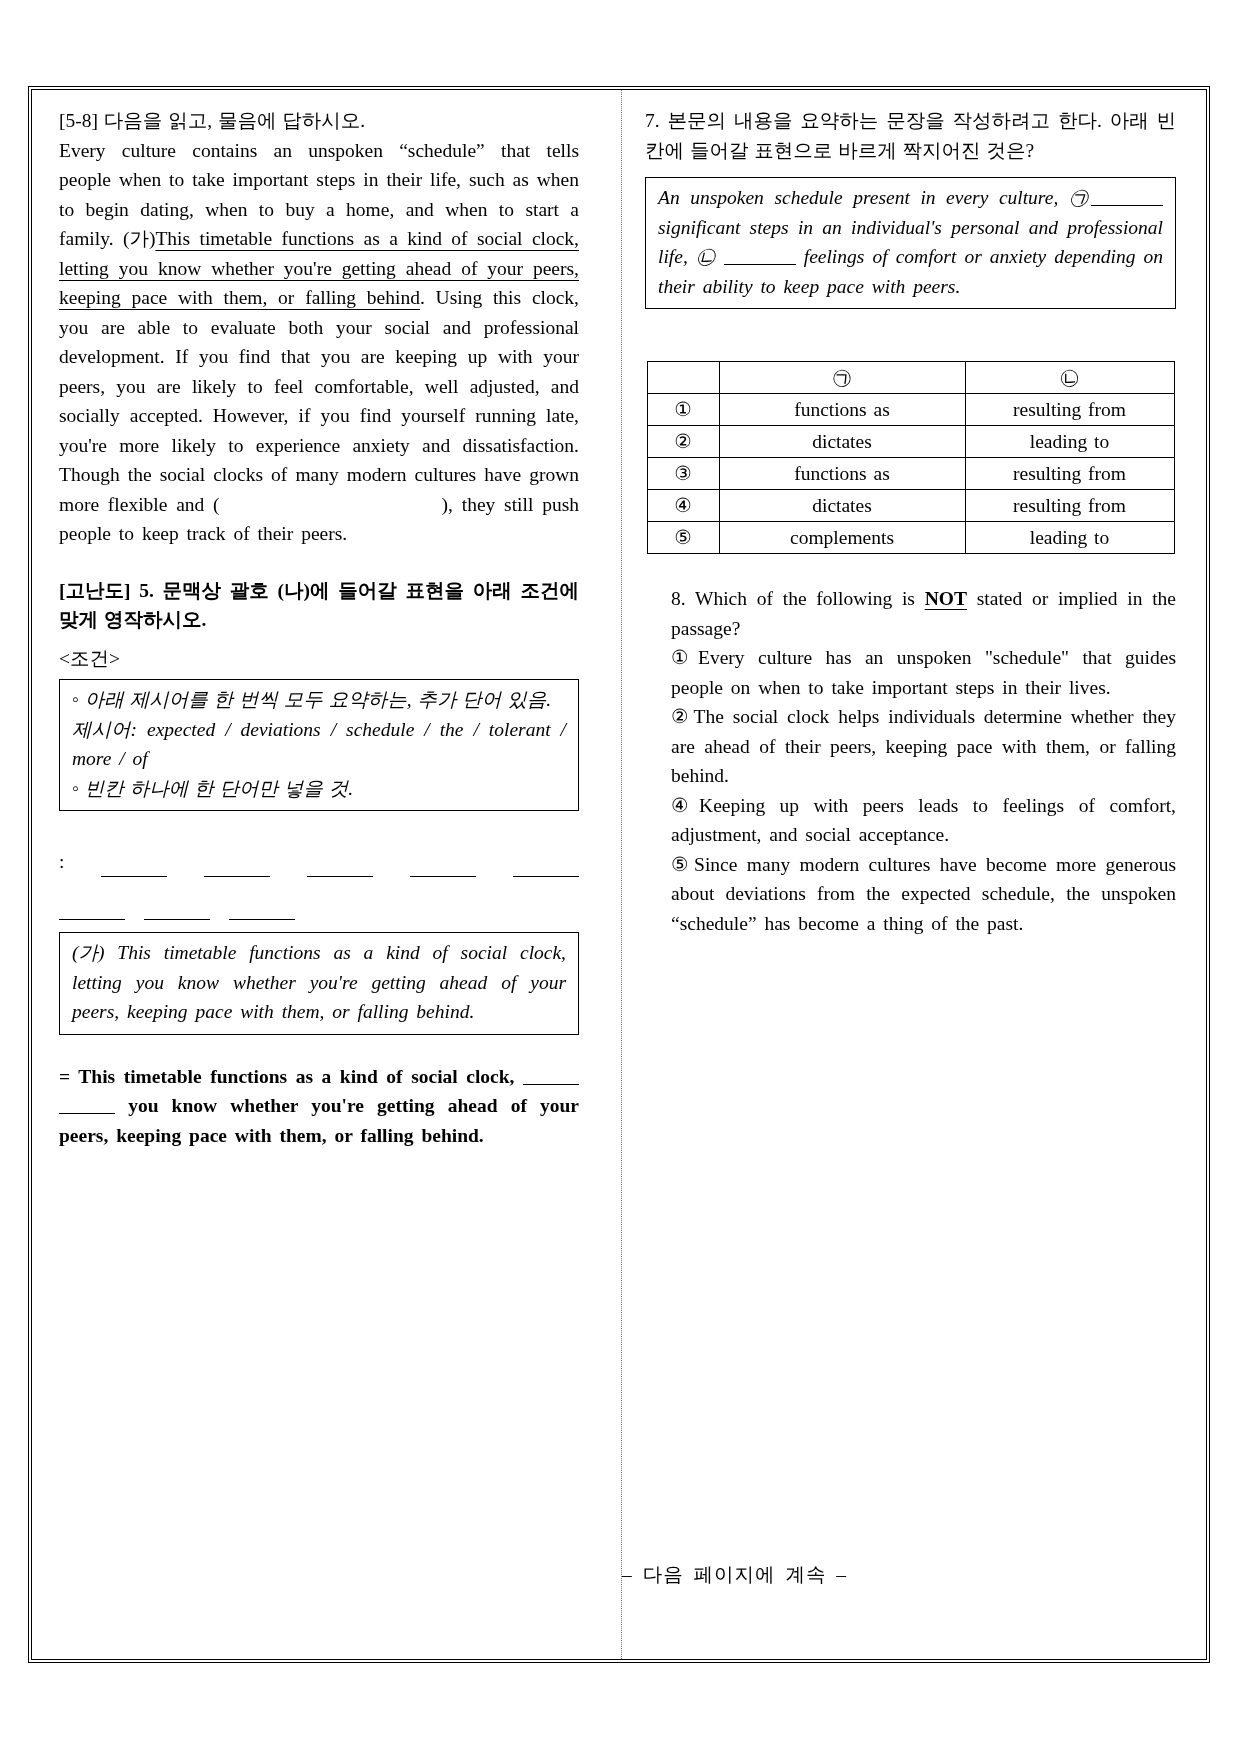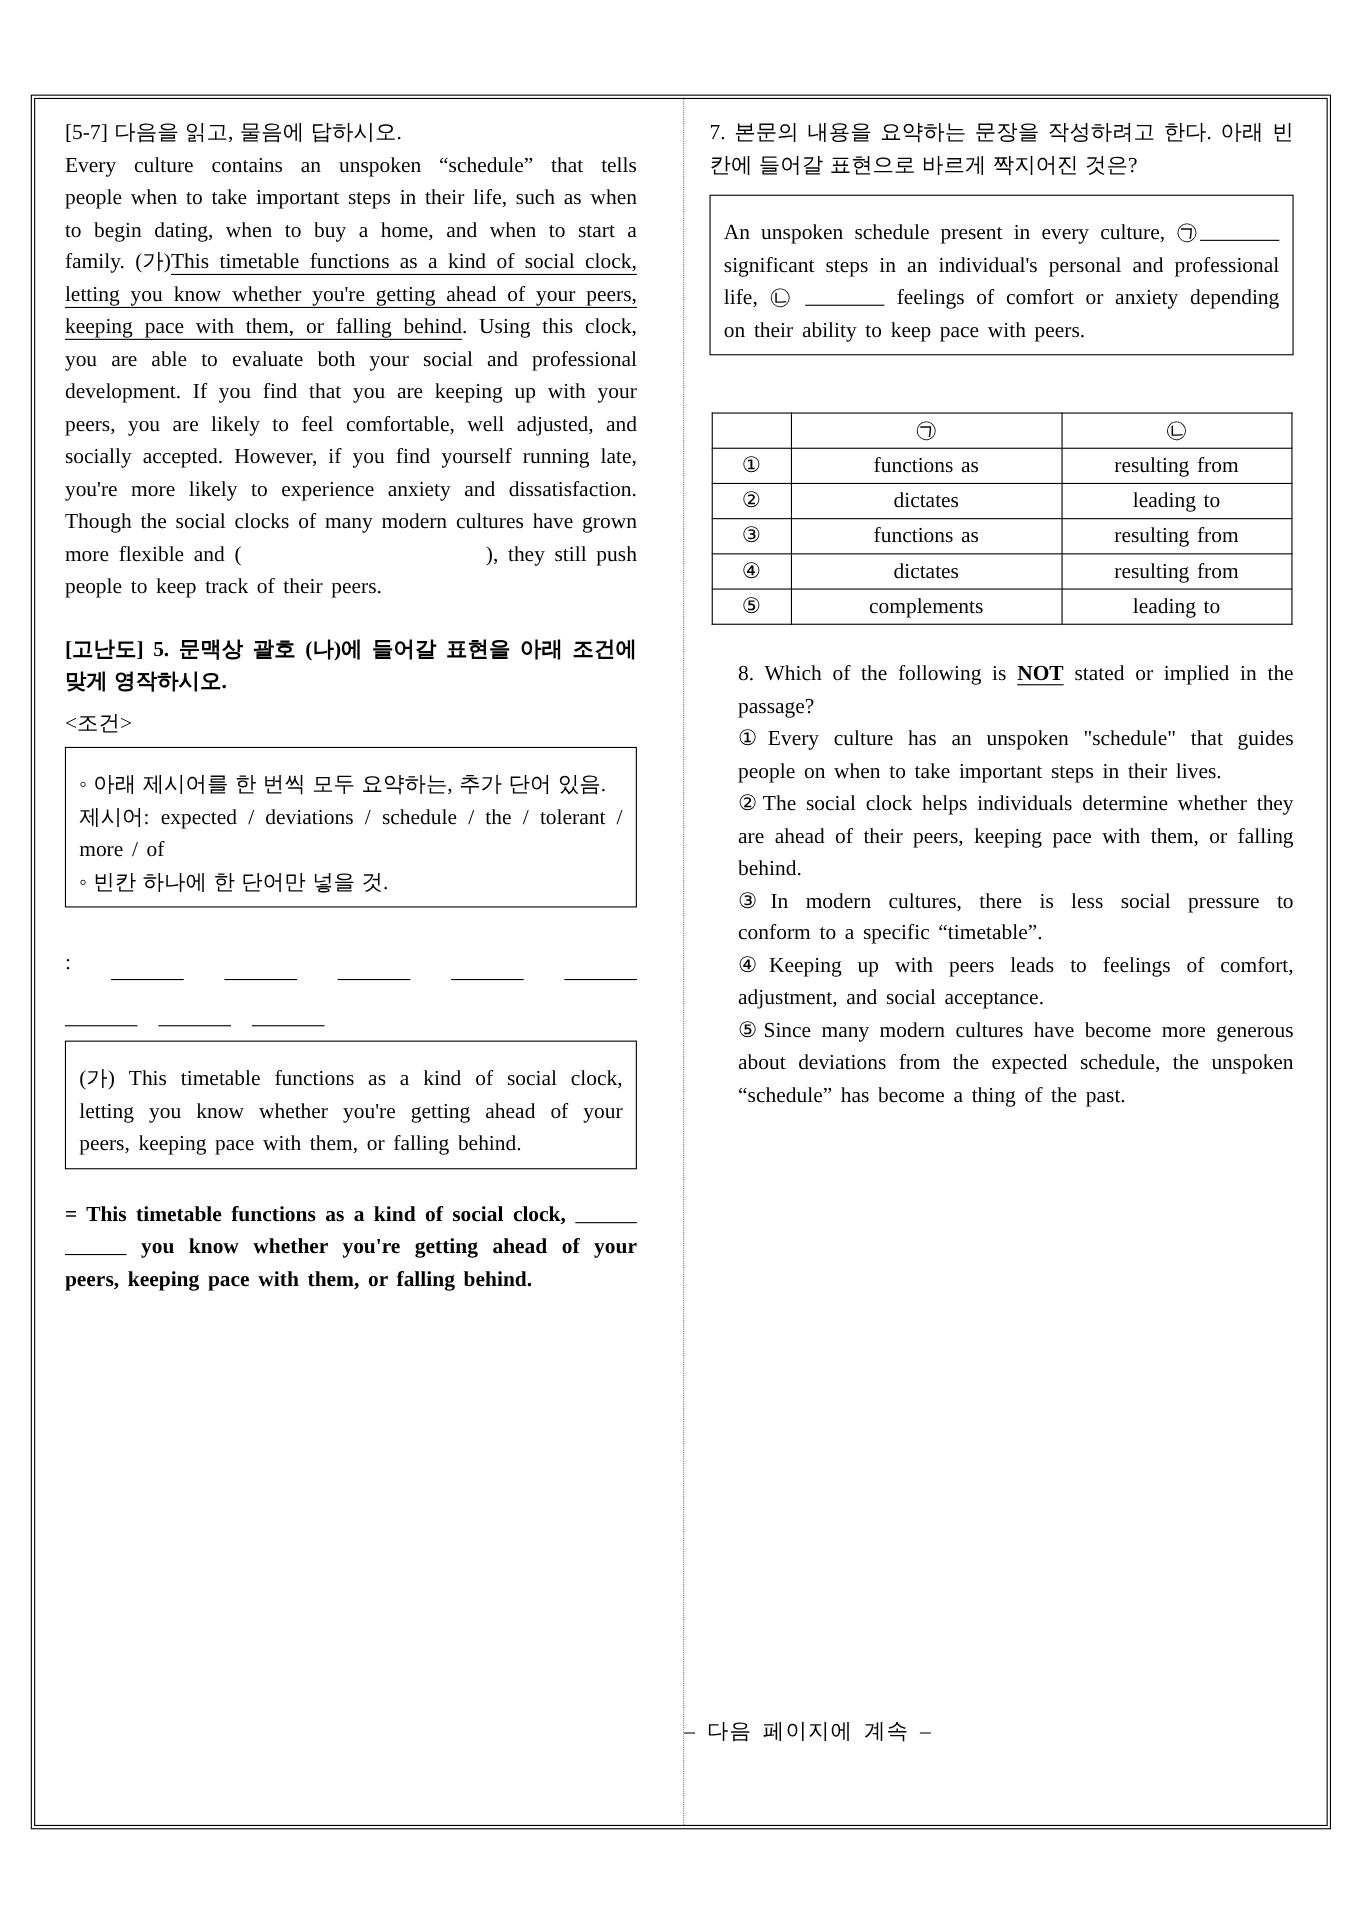--- a/index.html
+++ b/index.html
@@ -28,21 +28,22 @@
   .notword{font-weight:bold;text-decoration:underline;text-underline-offset:4px;}
   .blank{
     display:inline-block;border-bottom:1px solid #000;height:17px;vertical-align:-2px;
   }
   .w72{width:72px;}
   .w56{width:56px;}
   .w66{width:66px;}
   .paren-gap{display:inline-block;width:222px;height:2px;}
   .boxed{
     border:1px solid #000;box-sizing:border-box;
-    padding:19px 12px 7px 12px;
+    padding:5px 12px 7px 12px;
+    font-style:italic;
   }
   .cond-title{text-align:left;margin-top:9px;}
   .q-gap{margin-top:27px;font-weight:bold;}
   .q-gap-lg{margin-top:36px;}
   .box-gap{margin-top:6px;}
   .answer-row1{
     margin-top:36px;display:flex;justify-content:space-between;align-items:flex-end;
   }
   .answer-row2{margin-top:20px;}
   .answer-row2 .blank{margin-right:14px;}
@@ -65,21 +66,21 @@
     letter-spacing:1px;word-spacing:4px;
   }
 </style>
 </head>
 <body>
 
 <div class="frame-outer">
   <div class="frame-inner">
 
     <div class="col col-left">
-      <p class="jtext ko">[5-7] 다음을 읽고, 물음에 답하시오.</p>
+      <p class="jtext ko">[5-8] 다음을 읽고, 물음에 답하시오.</p>
 
       <p class="jtext"><span>Every culture contains an unspoken “schedule” that tells people when to take important steps in their life, such as when to begin dating, when to buy a home, and when to start a family. </span><span>(가)</span><span class="ul">This timetable functions as a kind of social clock, letting you know whether you're getting ahead of your peers, keeping pace with them, or falling behind</span><span>. Using this clock, you are able to evaluate both your social and professional development. If you find that you are keeping up with your peers, you are likely to feel comfortable, well adjusted, and socially accepted. However, if you find yourself running late, you're more likely to experience anxiety and dissatisfaction. Though the social clocks of many modern cultures have grown more flexible and (</span><span class="paren-gap"></span><span>), they still push people to keep track of their peers.</span></p>
 
       <p class="jtext ko q-gap">[고난도] 5. 문맥상 괄호 (나)에 들어갈 표현을 아래 조건에 맞게 영작하시오.</p>
 
       <p class="cond-title ko">&lt;조건&gt;</p>
 
       <div class="boxed box-gap">
         <p class="jtext ko">◦ 아래 제시어를 한 번씩 모두 요약하는, 추가 단어 있음.</p>
         <p class="jtext">제시어: expected / deviations / schedule / the / tolerant / more / of</p>
@@ -161,21 +162,20 @@
       </tbody>
         </table>
 
       <div class="q8-block">
         <p class="jtext"><span>8. Which of the following is</span>
           <span class="notword">NOT</span>
           <span>stated or implied in the passage?</span></p>
 
         <p class="jtext"><span class="opt-num">①</span><span>Every culture has an unspoken "schedule" that guides people on when to take important steps in their lives.</span></p>
         <p class="jtext"><span class="opt-num">②</span><span>The social clock helps individuals determine whether they are ahead of their peers, keeping pace with them, or falling behind.</span></p>
-        <p class="jtext"><span class="opt-num">③</span><span>In modern cultures, there is less social pressure to conform to a specific “timetable”.</span></p>
         <p class="jtext"><span class="opt-num">④</span><span>Keeping up with peers leads to feelings of comfort, adjustment, and social acceptance.</span></p>
         <p class="jtext"><span class="opt-num">⑤</span><span>Since many modern cultures have become more generous about deviations from the expected schedule, the unspoken “schedule” has become a thing of the past.</span></p>
       </div>
 
       <div class="continue-note ko">– 다음 페이지에 계속 –</div>
     </div>
 
   </div>
 </div>
 

